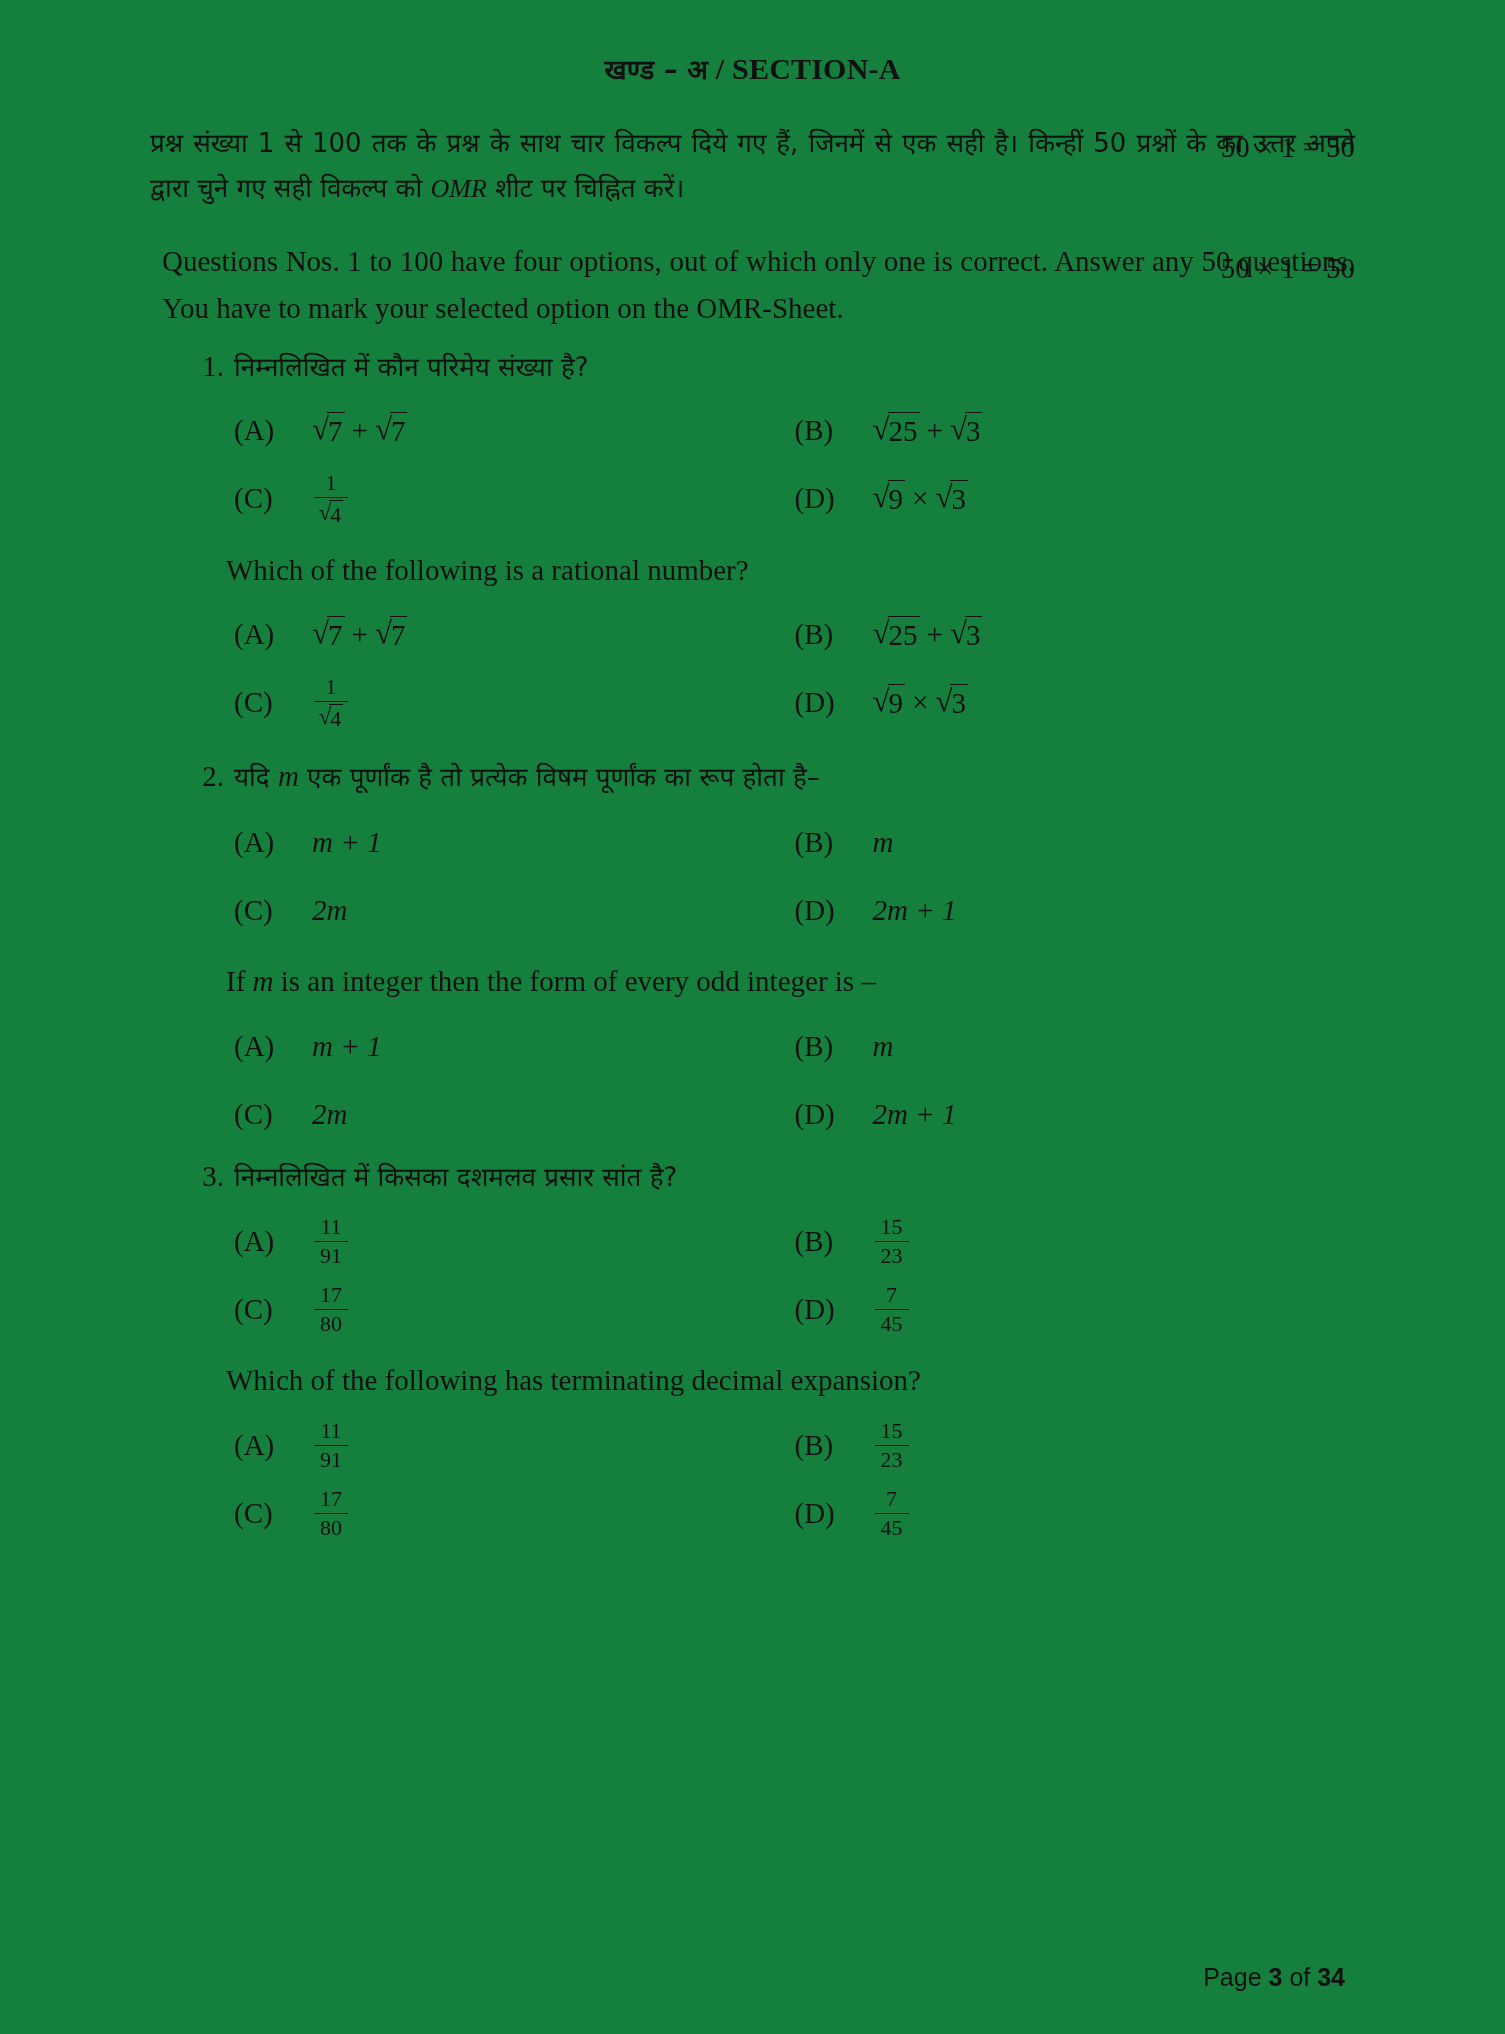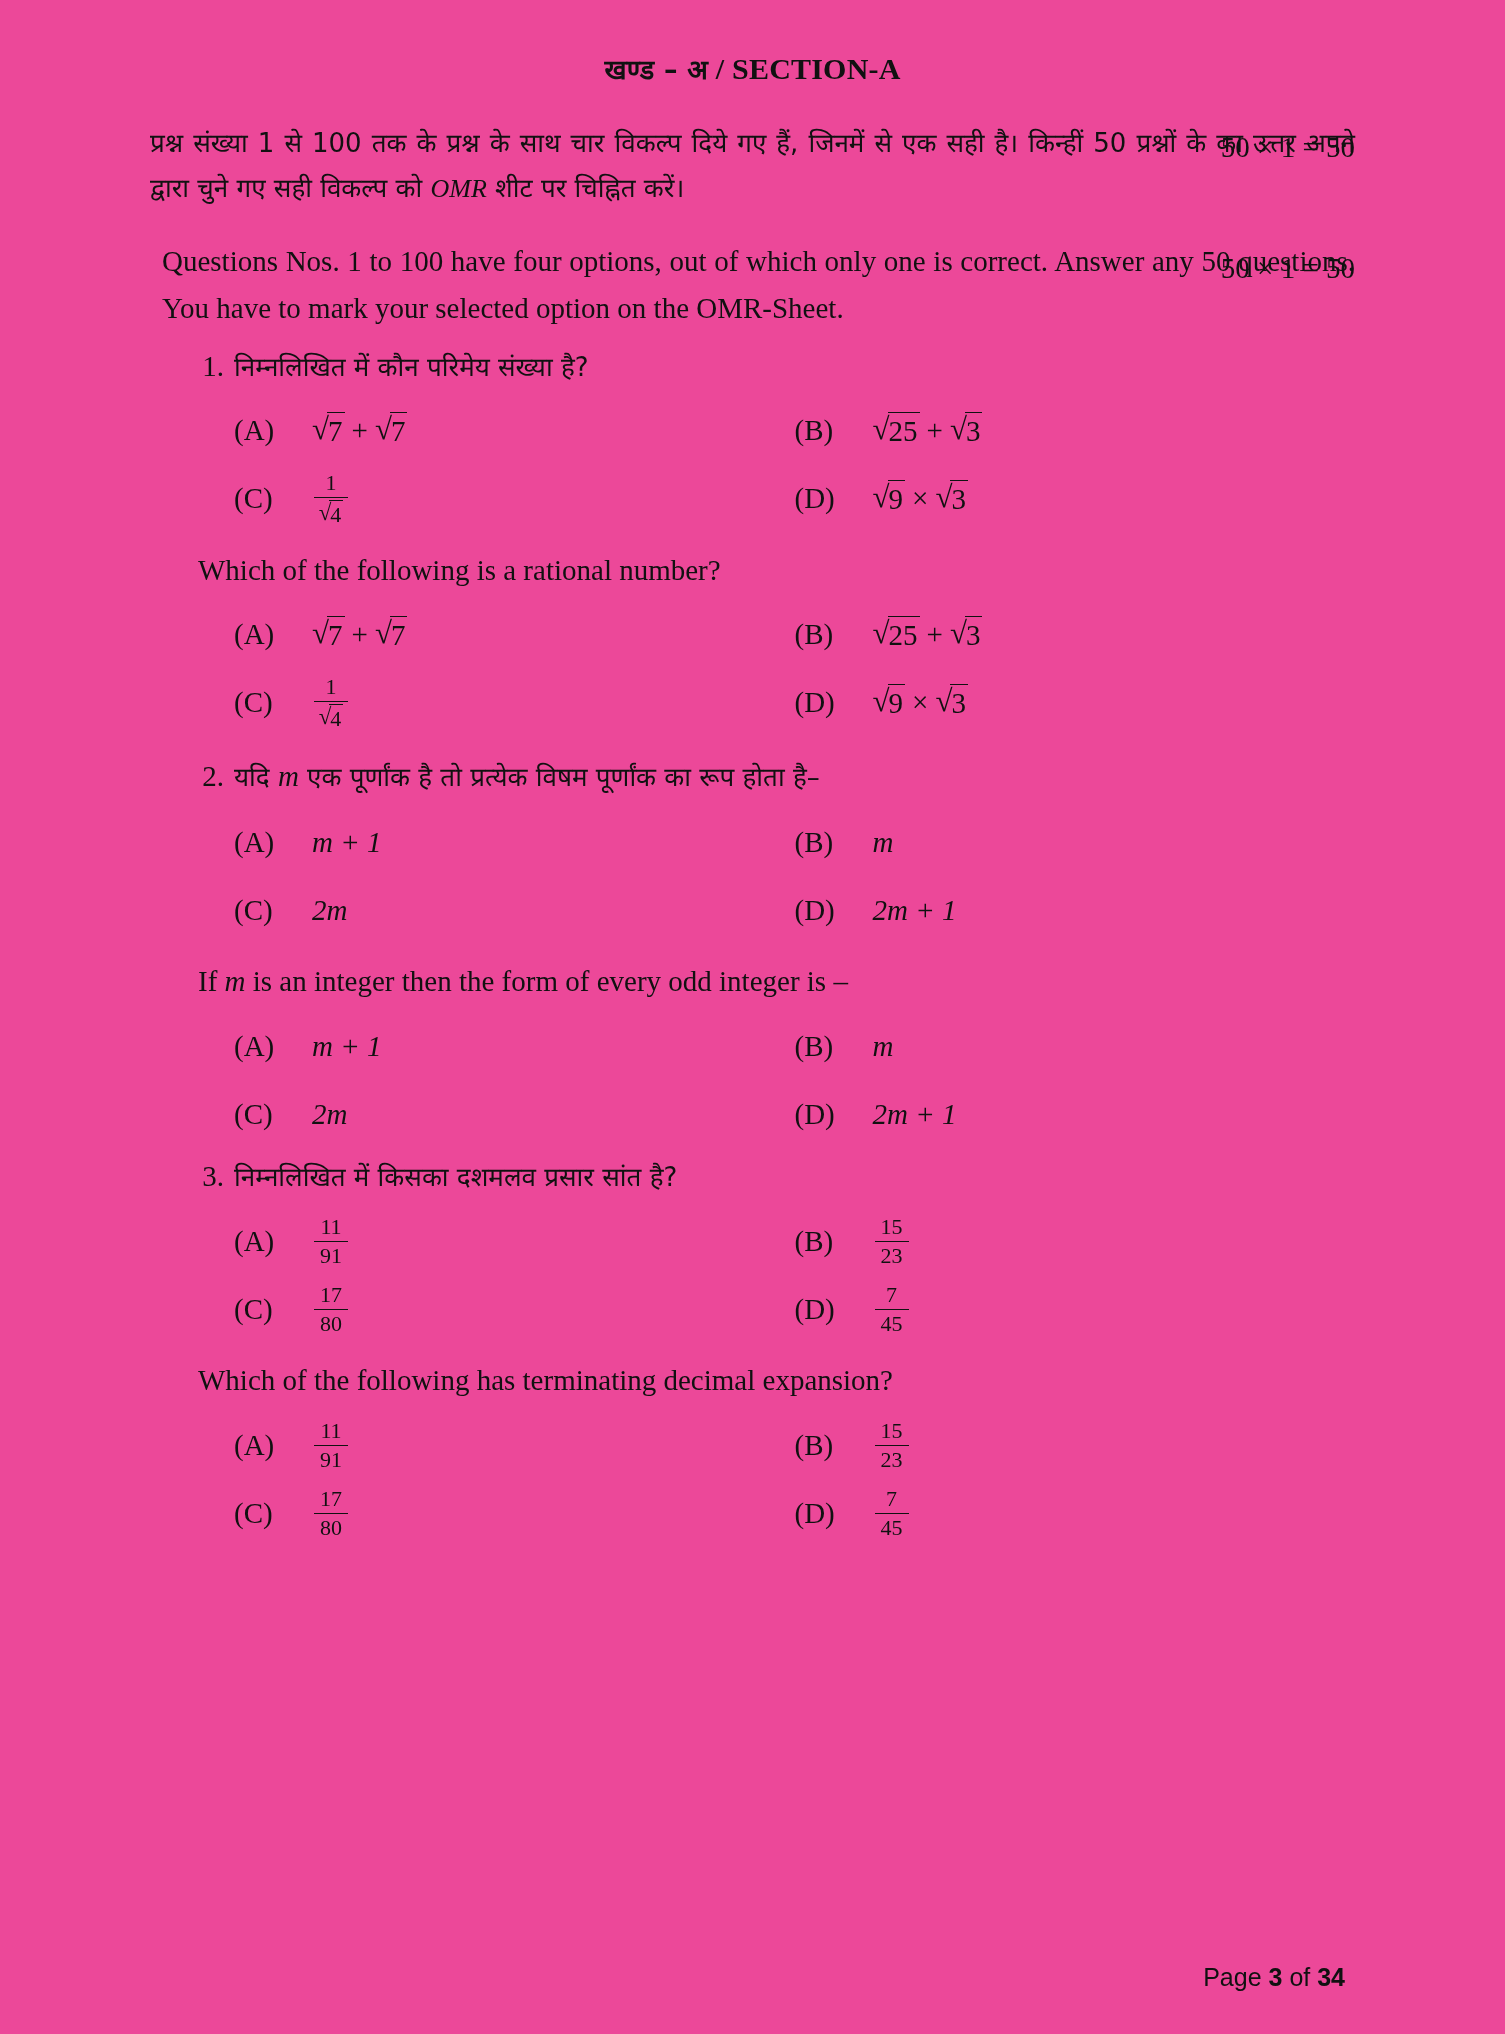--- a/index.html
+++ b/index.html
@@ -5,21 +5,21 @@
   html, body {
     margin: 0;
     padding: 0;
     background: #ffffff;
   }
   .page {
     position: relative;
     width: 1505px;
     height: 2034px;
     margin: 0 auto;
-    background: #ec4899;
+    background: #15803d;
     font-family: "Liberation Serif", "DejaVu Serif", serif;
     color: #111111;
     box-sizing: border-box;
     padding: 48px 150px 0 150px;
     overflow: hidden;
   }
 
   
   .section-head {
     text-align: center;
@@ -84,21 +84,21 @@
     font-family: "Liberation Serif", serif;
   }
   .q-text-hi {
     font-family: "DejaVu Sans", "Liberation Sans", sans-serif;
     font-size: 26px;
     line-height: 1.5;
   }
   .q-text-en {
     font-size: 29px;
     line-height: 1.45;
-    margin-left: 48px;
+    margin-left: 76px;
     margin-top: 16px;
     margin-bottom: 10px;
   }
 
   
   .opts {
     display: grid;
     grid-template-columns: 1fr 1fr;
     column-gap: 0px;
     row-gap: 0px;

